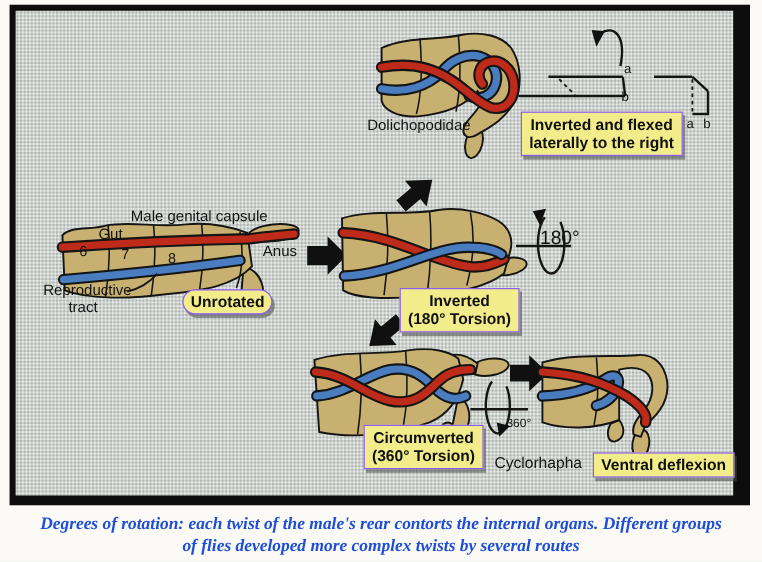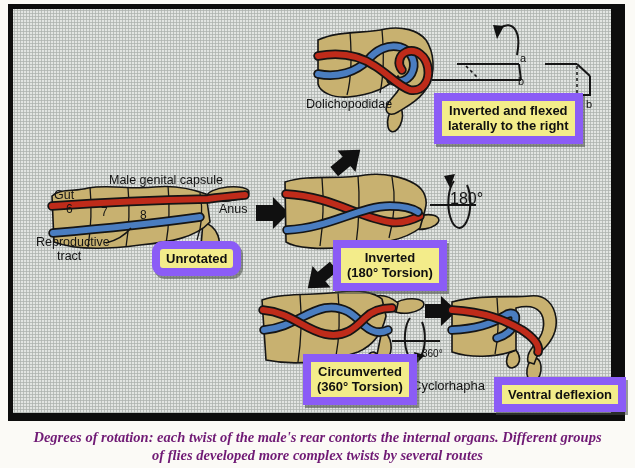--- a/index.html
+++ b/index.html
@@ -19,28 +19,28 @@
     background-size:3px 3px,3px 3px;
     background-position:0 0,1.5px 1.5px;
   }
   .art{position:absolute; left:0; top:0;}
   .lbl{position:absolute; font-size:12.5px; line-height:1.1; white-space:nowrap; color:#131313;}
   .sm{font-size:11px;}
   .deg{font-size:16px;}
   .num{font-size:12px;}
   .ybox{
     position:absolute; background:var(--label_yellow,#f3ec8a);
-    border:8px solid #8b5cf6; box-shadow:2px 3px 0 rgba(70,75,70,.55);
+    border:1px solid #8b5cf6; box-shadow:2px 3px 0 rgba(70,75,70,.55);
     font-weight:700; font-size:13px; line-height:1.18;
     padding:2px 6px; text-align:center; white-space:nowrap; color:#101010;
   }
   .caption{
     position:absolute; left:0; width:635px; text-align:center;
     font-family:"Liberation Serif",serif; font-style:italic; font-weight:700;
-    font-size:14.5px; color:#701a75; white-space:nowrap;
+    font-size:14.5px; color:#1d4ed8; white-space:nowrap;
   }
   
   .fly-body{fill:var(--body_tan,#c8b170); stroke:#151515; stroke-width:1.6;}
   .fly-line{fill:none; stroke:#151515; stroke-width:1.3;}
   .tube-outline{fill:none; stroke:#151515; stroke-width:9.5; stroke-linecap:round;}
   .tube-red{fill:none; stroke:var(--gut_red,#bf2b1a); stroke-width:6; stroke-linecap:round;}
   .tube-blue{fill:none; stroke:var(--tract_blue,#4a7dc0); stroke-width:6; stroke-linecap:round;}
   .arrow{fill:#101010;}
   .schem{fill:none; stroke:#151515; stroke-width:2;}
   .schem-dash{fill:none; stroke:#151515; stroke-width:1.5; stroke-dasharray:3 3;}
@@ -159,21 +159,21 @@
       <path class="fly-line" d="M497,298 C499,320 498,340 495,354"></path>
       <path class="tube-outline" d="M452,330 C475,329 492,324 504,316 C511,311 517,313 515,321 C513,330 505,336 497,338"></path>
       <path class="tube-blue" d="M452,330 C475,329 492,324 504,316 C511,311 517,313 515,321 C513,330 505,336 497,338"></path>
       <path class="tube-outline" d="M452,310 C485,312 505,320 522,330 C534,338 540,345 538,352"></path>
       <path class="tube-red" d="M452,310 C485,312 505,320 522,330 C534,338 540,345 538,352"></path>
     </g>
   </svg>
 
   <div class="lbl" style="left:109px;top:174px;">Male genital capsule</div>
   <div class="lbl" style="left:306px;top:98px;">Dolichopodidae</div>
-  <div class="lbl" style="left:54px;top:189px;">Gut</div>
+  <div class="lbl" style="left:54px;top:189px;padding-left:28px;">Gut</div>
   <div class="lbl num" style="left:66px;top:203px;">6</div>
   <div class="lbl num" style="left:101px;top:206px;">7</div>
   <div class="lbl num" style="left:140px;top:209px;">8</div>
   <div class="lbl" style="left:219px;top:203px;">Anus</div>
   <div class="lbl" style="left:36px;top:236px;">Reproductive</div>
   <div class="lbl" style="left:57px;top:250px;">tract</div>
   <div class="lbl" style="left:412px;top:379px;font-size:13px;">Cyclorhapha</div>
   <div class="lbl deg" style="left:450px;top:190px;">180°</div>
   <div class="lbl deg" style="left:422px;top:348px;font-size:10px;">360°</div>
   <div class="lbl sm" style="left:520px;top:52px;">a</div>

